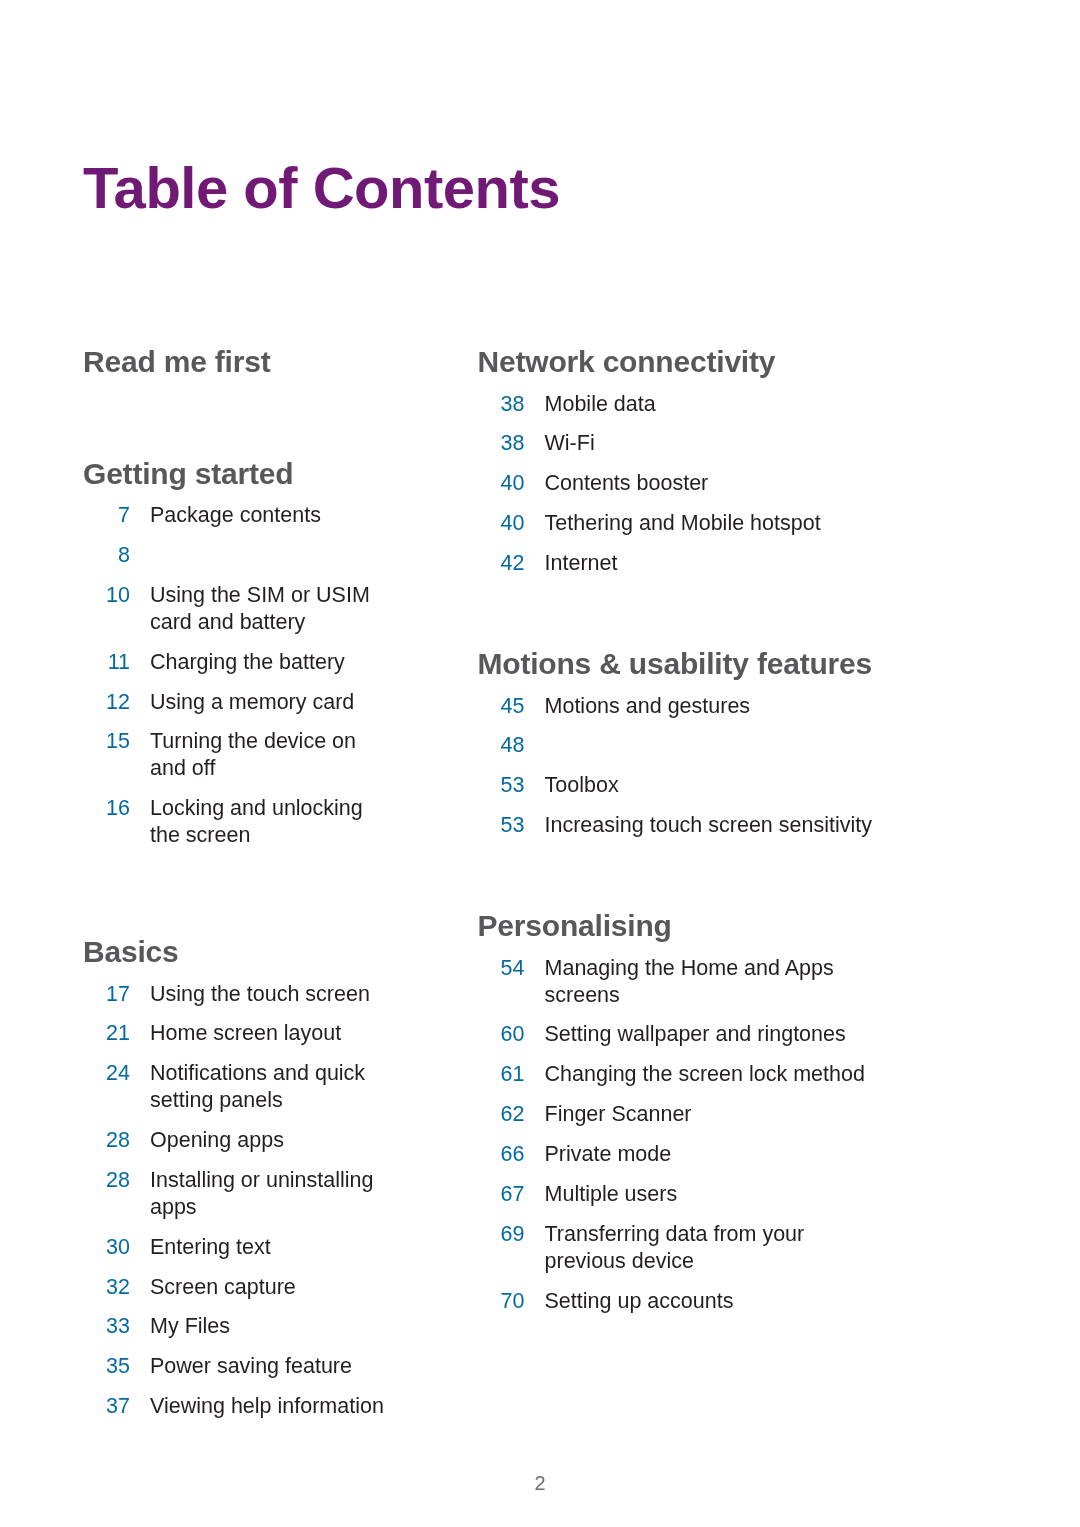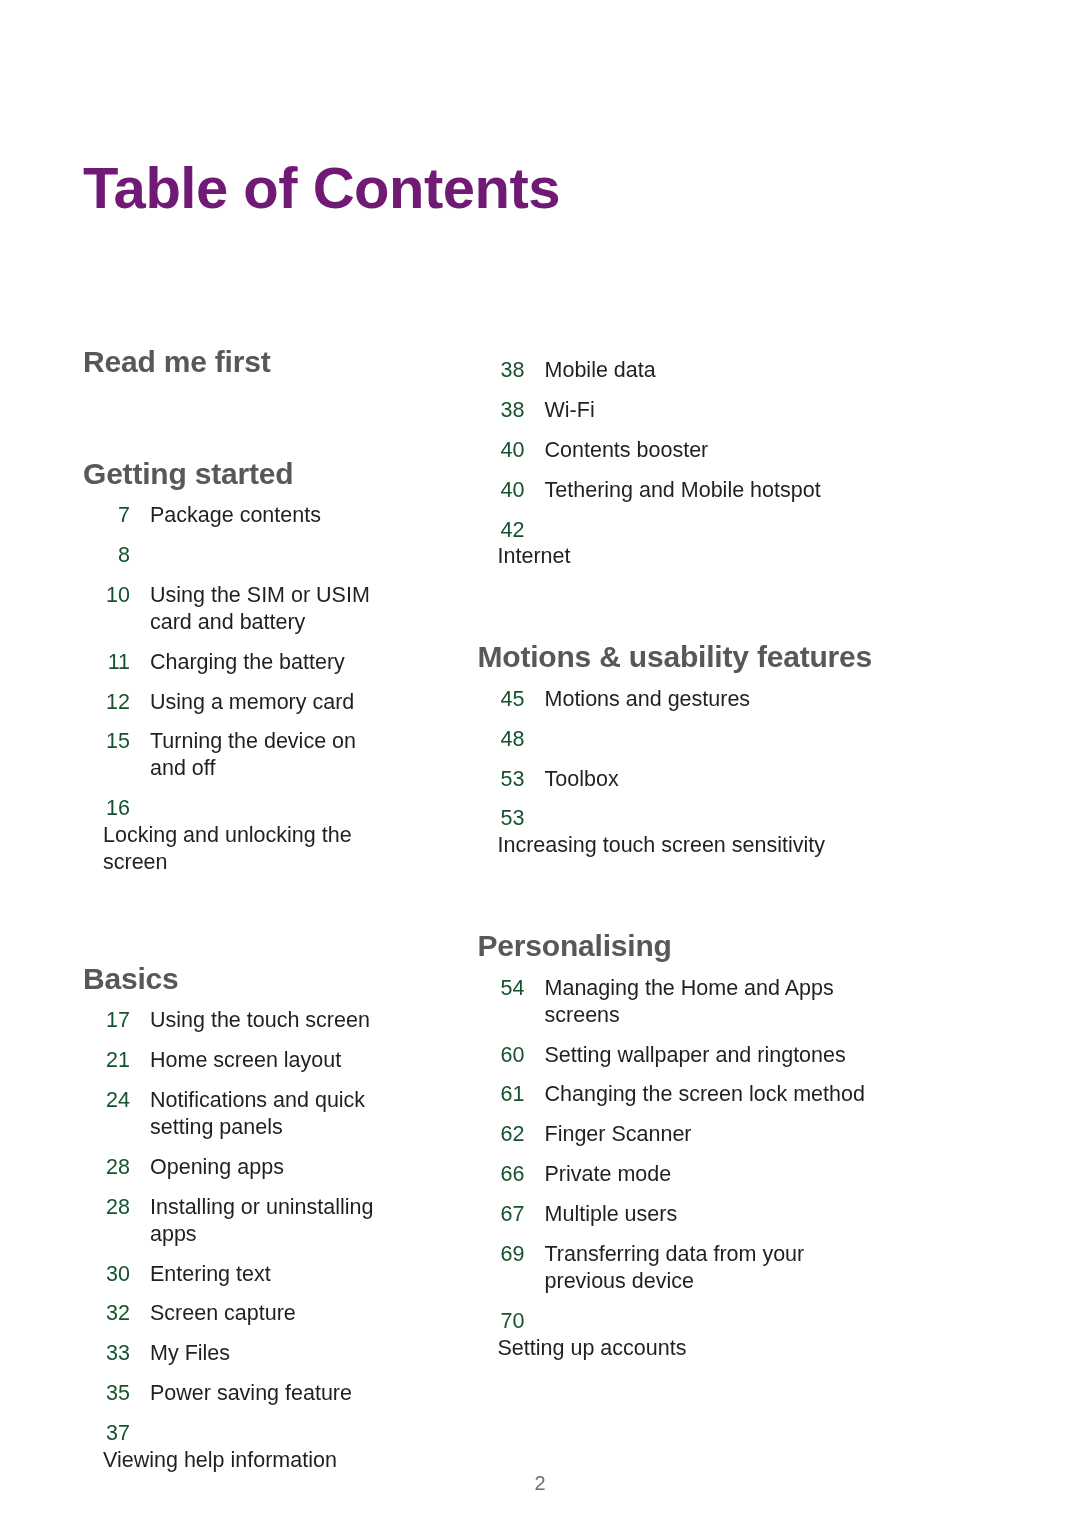--- a/index.html
+++ b/index.html
@@ -87,28 +87,28 @@
   }
 
   .entry {
     display: flex;
     align-items: baseline;
     font-size: 21.5px;
     color: #231f20;
     line-height: 1.25;
     margin-bottom: 13px;
   }
-  .entry:last-child { margin-bottom: 0; flex-direction: column; }
+  .entry:last-child { margin-bottom: 0; }
 
   .entry-page {
     flex: 0 0 auto;
     width: 47px;
     text-align: right;
     padding-right: 0;
-    color: #14532d;
+    color: #0369a1;
   }
   .entry-title {
     flex: 1 1 auto;
     padding-left: 20px;
   }
 
   .footer-page-number {
     position: absolute;
     left: 0;
     right: 0;
@@ -210,20 +210,21 @@
             <span class="entry-title">Viewing help information</span>
           </li>
         </ul>
       </div>
 
     </div>
 
     <div class="col col-right">
 
       <div class="section gap-sm">
+        <h2 class="section-heading">Network connectivity</h2>
         <ul class="entries">
           <li class="entry">
             <span class="entry-page">38</span>
             <span class="entry-title">Mobile data</span>
           </li>
           <li class="entry">
             <span class="entry-page">38</span>
             <span class="entry-title">Wi-Fi</span>
           </li>
           <li class="entry">

